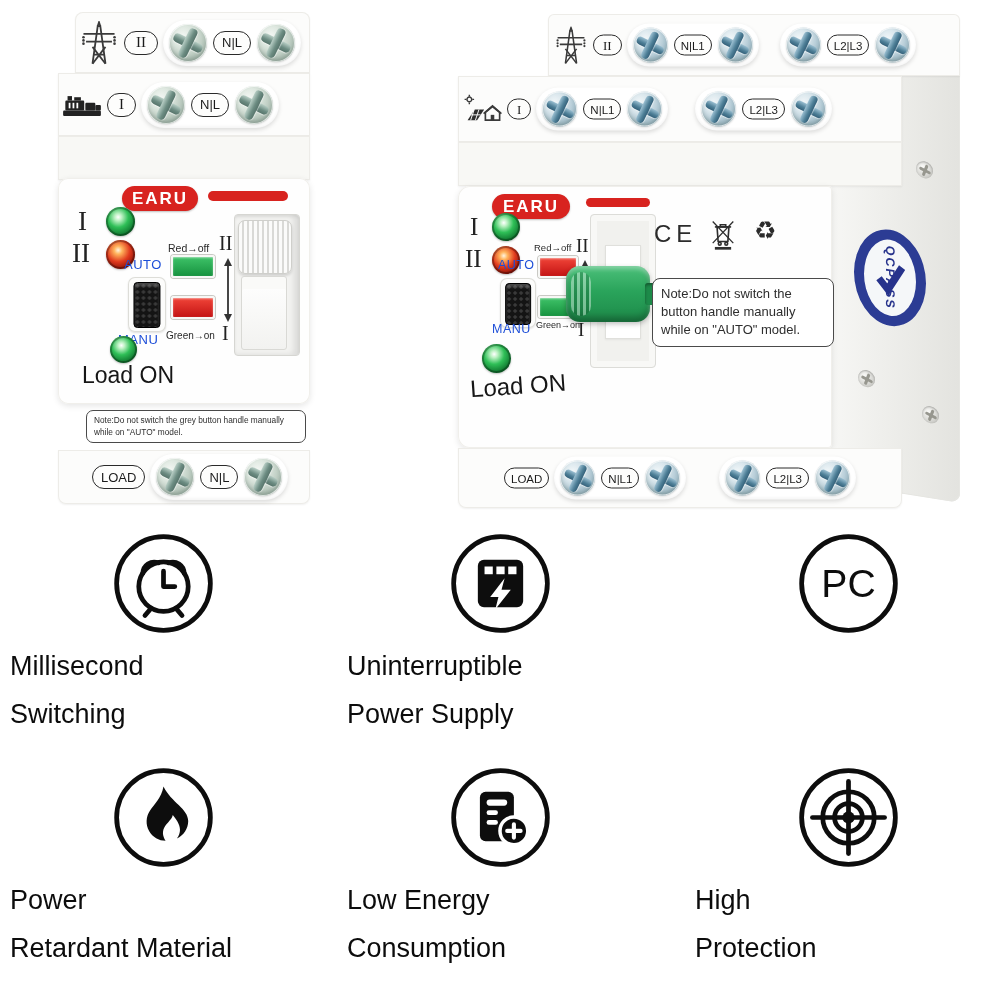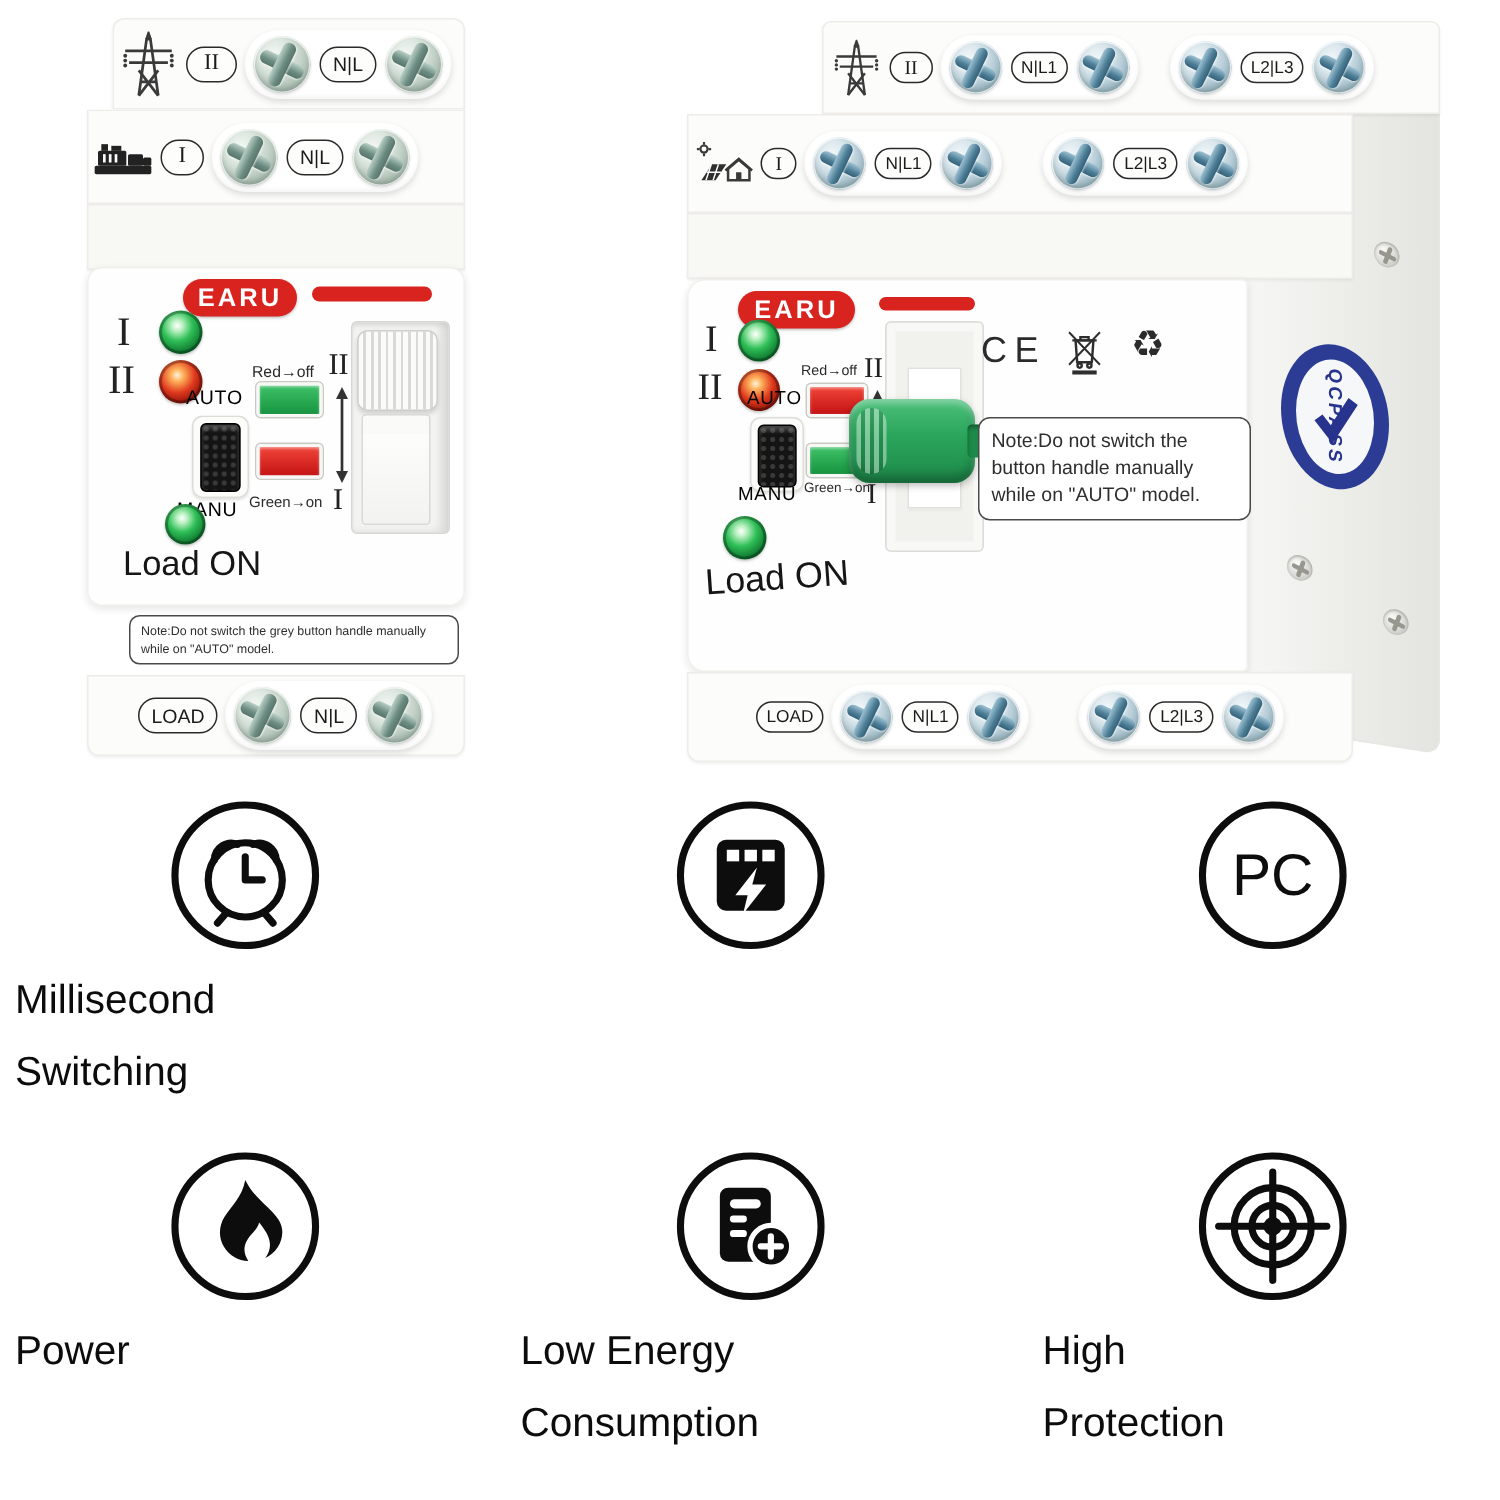--- a/index.html
+++ b/index.html
@@ -40,21 +40,21 @@
   .led{position:absolute;border-radius:50%;
        box-shadow:inset 0 0 0 2px rgba(0,0,0,.28),0 1px 2px rgba(0,0,0,.25);}
   .led.green{background:radial-gradient(circle at 42% 35%,#ffffff 0%,#bdf2c4 14%,#2fbf57 40%,#117a31 70%,#06451a 100%);}
   .led.red{background:radial-gradient(circle at 42% 35%,#fff3e0 0%,#ffb35c 16%,#e03a1e 46%,#8c1208 76%,#57100b 100%);}
 
   .ind{position:absolute;border-radius:3px;border:2px solid #f7f7f5;
        box-shadow:0 0 0 1px #c9c9c4,inset 0 1px 2px rgba(255,255,255,.5);}
   .ind.green{background:linear-gradient(180deg,#3ec268,#17933f);}
   .ind.red{background:linear-gradient(180deg,#f04438,#c41414);}
 
-  .mlab{position:absolute;font-size:13px;color:#000000;letter-spacing:.5px;}
+  .mlab{position:absolute;font-size:13px;color:#1d4ed8;letter-spacing:.5px;}
   .sml{position:absolute;font-size:10.5px;color:#2a2a2a;}
 
   .amswitch{position:absolute;background:#fcfcfb;border-radius:7px;
        box-shadow:inset 0 0 0 1px #ddddd8,0 1px 2px rgba(0,0,0,.12);}
   .amknob{position:absolute;left:50%;top:9%;transform:translateX(-50%);width:66%;height:80%;
        background:#141414;background-image:radial-gradient(circle at 3px 3px,#3a3a3a 1.4px,transparent 2px);
        background-size:6px 6px;border-radius:4px;border:1px solid #000;
        box-shadow:inset 0 3px 3px rgba(255,255,255,.22);}
 
   .varrow{position:absolute;}
@@ -387,36 +387,41 @@
 
   <div class="feature" style="left:347px;top:532px;">
     <svg class="ficon" viewBox="0 0 100 100">
       <circle cx="50" cy="50" r="45.5" fill="none" stroke="#0d0d0d" stroke-width="4.6"></circle>
       <rect x="28" y="27" width="44" height="46" rx="6" fill="#0d0d0d"></rect>
       <rect x="34.5" y="33.5" width="8" height="7.5" fill="#fff"></rect>
       <rect x="46" y="33.5" width="8" height="7.5" fill="#fff"></rect>
       <rect x="57.5" y="33.5" width="8" height="7.5" fill="#fff"></rect>
       <polygon points="54,45 40,63 48,63 45,75 60,56 51,56" fill="#fff"></polygon>
     </svg>
+    <div class="flabel">
+      <span>Uninterruptible</span>
+      <span>Power Supply</span>
+    </div>
   </div>
 
   <div class="feature" style="left:695px;top:532px;">
     <svg class="ficon" viewBox="0 0 100 100">
       <circle cx="50" cy="50" r="45.5" fill="none" stroke="#0d0d0d" stroke-width="4.6"></circle>
       <text x="50" y="63" text-anchor="middle" font-size="38" fill="#0d0d0d" font-family="Liberation Sans, sans-serif">PC</text>
     </svg>
   </div>
 
   <div class="feature" style="left:10px;top:766px;">
     <svg class="ficon" viewBox="0 0 100 100">
       <circle cx="50" cy="50" r="45.5" fill="none" stroke="#0d0d0d" stroke-width="4.6"></circle>
       <path fill="#0d0d0d" d="M50 20 C48 31 41 37 36.5 44 C33 49.5 32.5 57 36 63 C39.5 69 45.5 72.5 52 72.5 C49 68 48.5 63 51.5 58.5 C54 54.5 58 52 59 47.5 C62.5 52 66 56.5 66 62 C66 65 65 68 63 70.5 C69.5 67.5 74 61 74 53.5 C74 41.5 57.5 35.5 50 20 Z"></path>
     </svg>
     <div class="flabel">
       <span>Power</span>
+      <span>Retardant Material</span>
     </div>
   </div>
 
   <div class="feature" style="left:347px;top:766px;">
     <svg class="ficon" viewBox="0 0 100 100">
       <circle cx="50" cy="50" r="45.5" fill="none" stroke="#0d0d0d" stroke-width="4.6"></circle>
       <rect x="30" y="25" width="33" height="48" rx="5.5" fill="#0d0d0d"></rect>
       <rect x="36.5" y="32.5" width="20" height="6" rx="3" fill="#fff"></rect>
       <rect x="36.5" y="43" width="11" height="4.5" rx="2.2" fill="#fff"></rect>
       <rect x="36.5" y="52.5" width="11" height="4.5" rx="2.2" fill="#fff"></rect>

